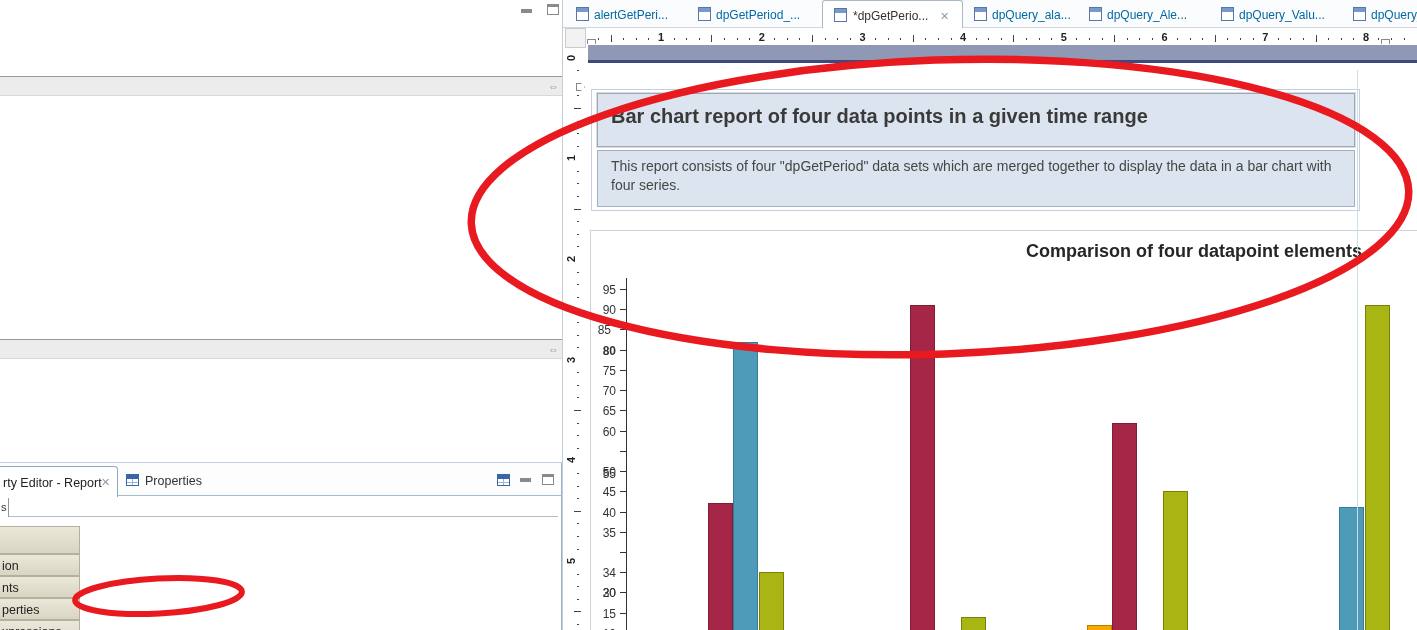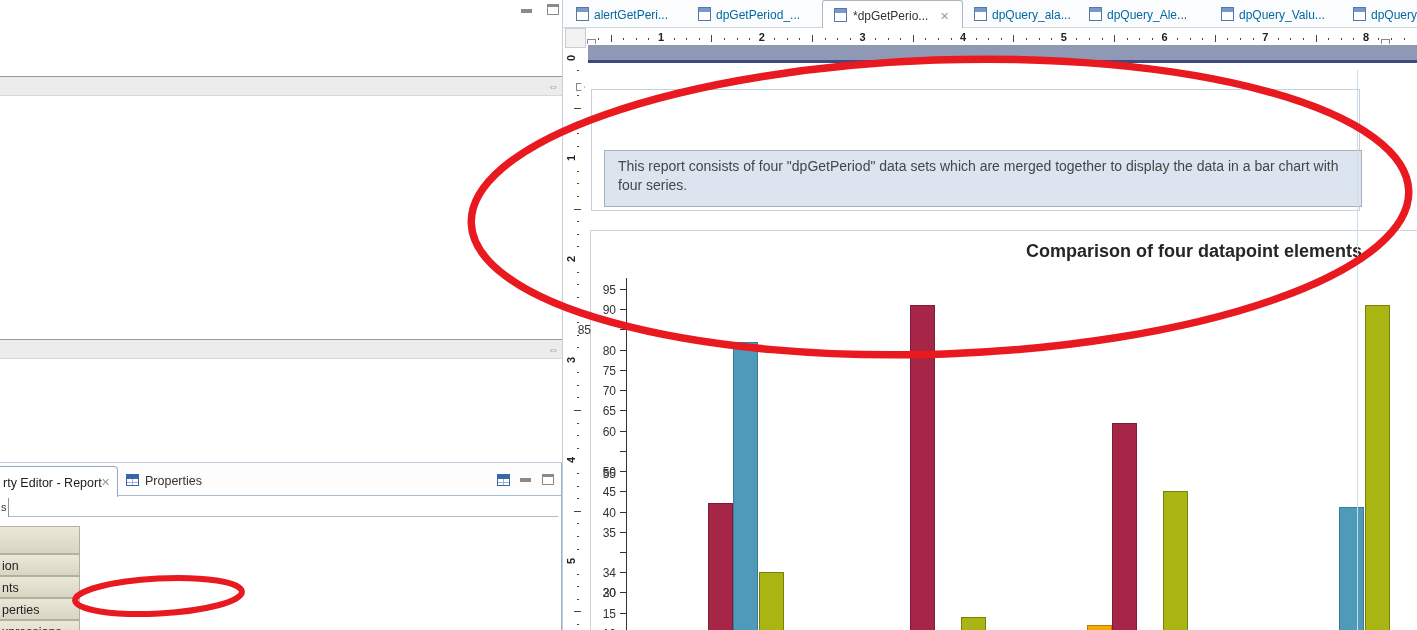--- a/index.html
+++ b/index.html
@@ -50,21 +50,21 @@
   .rmark.down { clip-path:polygon(0 0,100% 0,100% 55%,50% 100%,0 55%); }
   .rmark.right { clip-path:polygon(0 0,55% 0,100% 50%,55% 100%,0 100%); }
   
   #page { left:588px; top:45px; width:829px; height:585px; background:#fff; }
   #band { left:588px; top:45px; width:829px; height:15px; background:#8f99b5; }
   #band-dark { left:588px; top:60px; width:829px; height:3px; background:#3d4a80; }
   #outer-box { left:591px; top:89px; width:769px; height:122px; border:1px solid #c5d0de; }
   .rpt-box { position:absolute; left:597px; width:758px; background:#dce4ef; }
   #title-box { top:93px; height:54px; border:1px solid #a0a7b4; outline:1px solid #d8dce4; }
   #title-box .txt { position:absolute; left:13px; top:11px; font-size:20px; font-weight:bold; color:#3a3a3a; }
-  #desc-box { top:150px; height:57px; border:1px solid #a8aeba;margin-left:7px; }
+  #desc-box { top:150px; height:57px; border:1px solid #a8aeba; }
   #desc-box .txt { position:absolute; left:13px; top:6px; width:742px; font-size:14px; color:#464646; line-height:19px; }
   #chart-box { left:590px; top:230px; width:827px; height:400px; border-top:1px solid #c9d4dd; border-left:1px solid #c9d4dd; background:#fff; }
   #chart-title { top:241px; right:55px; font-size:18px; font-weight:bold; color:#262626; }
   #page-edge { left:1357px; top:70px; width:1px; height:560px; background:#ccdde7; z-index:6; }
   .bar { position:absolute; z-index:5; border-style:solid; border-width:1px 1px 0 1px; }
   .ytick { position:absolute; height:1px; width:7px; background:#333; }
   .ylab { position:absolute; width:38px; text-align:right; font-size:12px; color:#333; }
   #y-axis { left:626px; top:278px; width:1px; height:352px; background:#333; }
   
   #anno { left:0; top:0; z-index:50; pointer-events:none; }
@@ -260,36 +260,39 @@
       <div class="rdot" style="left: 9px; top: 563.45px; width: 7px; height: 1px;"></div>
       <div class="rdot" style="left: 12px; top: 576.038px; width: 2px; height: 1px;"></div>
       <div class="rmark right" style="left: 11px; top: 35px;"></div>
     </div>
 
   <div class="abs" id="page"></div>
   <div class="abs" id="band"></div>
   <div class="abs" id="band-dark"></div>
 
   <div class="abs" id="outer-box"></div>
+  <div class="abs rpt-box" id="title-box">
+    <div class="txt">Bar chart report of four data points in a given time range</div>
+  </div>
   <div class="abs rpt-box" id="desc-box">
     <div class="txt">This report consists of four "dpGetPeriod" data sets which are merged together to display the data in a bar chart with four series.</div>
   </div>
 
   <div class="abs" id="chart-box"></div>
   <div class="abs" id="chart-title">Comparison of four datapoint elements</div>
   <div class="abs" id="y-axis"></div>
   <div id="chart-layer">
       <div class="ytick" style="position: absolute; left: 620px; top: 289px;"></div>
       <div class="ylab" style="position: absolute; left: 578px; top: 283px;">95</div>
       <div class="ytick" style="position: absolute; left: 620px; top: 309.23px;"></div>
       <div class="ylab" style="position: absolute; left: 578px; top: 303.23px;">90</div>
       <div class="ytick" style="position: absolute; left: 620px; top: 329.46px;"></div>
-      <div class="ylab" style="position: absolute; left: 553px; top: 323.46px;">85</div>
+      <div class="ylab" style="position: absolute; left: 573px; top: 323.46px;">85</div>
       <div class="ytick" style="position: absolute; left: 620px; top: 349.69px;"></div>
-      <div class="ylab" style="position: absolute; left: 578px; top: 343.69px;">80</div>
+      <div class="ylab" style="position: absolute; left: 578px; top: 343.69px; font-weight: bold;">80</div>
       <div class="ytick" style="position: absolute; left: 620px; top: 369.92px;"></div>
       <div class="ylab" style="position: absolute; left: 578px; top: 363.92px;">75</div>
       <div class="ytick" style="position: absolute; left: 620px; top: 390.15px;"></div>
       <div class="ylab" style="position: absolute; left: 578px; top: 384.15px;">70</div>
       <div class="ytick" style="position: absolute; left: 620px; top: 410.38px;"></div>
       <div class="ylab" style="position: absolute; left: 578px; top: 404.38px;">65</div>
       <div class="ytick" style="position: absolute; left: 620px; top: 430.61px;"></div>
       <div class="ylab" style="position: absolute; left: 578px; top: 424.61px;">60</div>
       <div class="ytick" style="position: absolute; left: 620px; top: 450.84px;"></div>
       <div class="ylab" style="position: absolute; left: 578px; top: 467px;">55</div>

